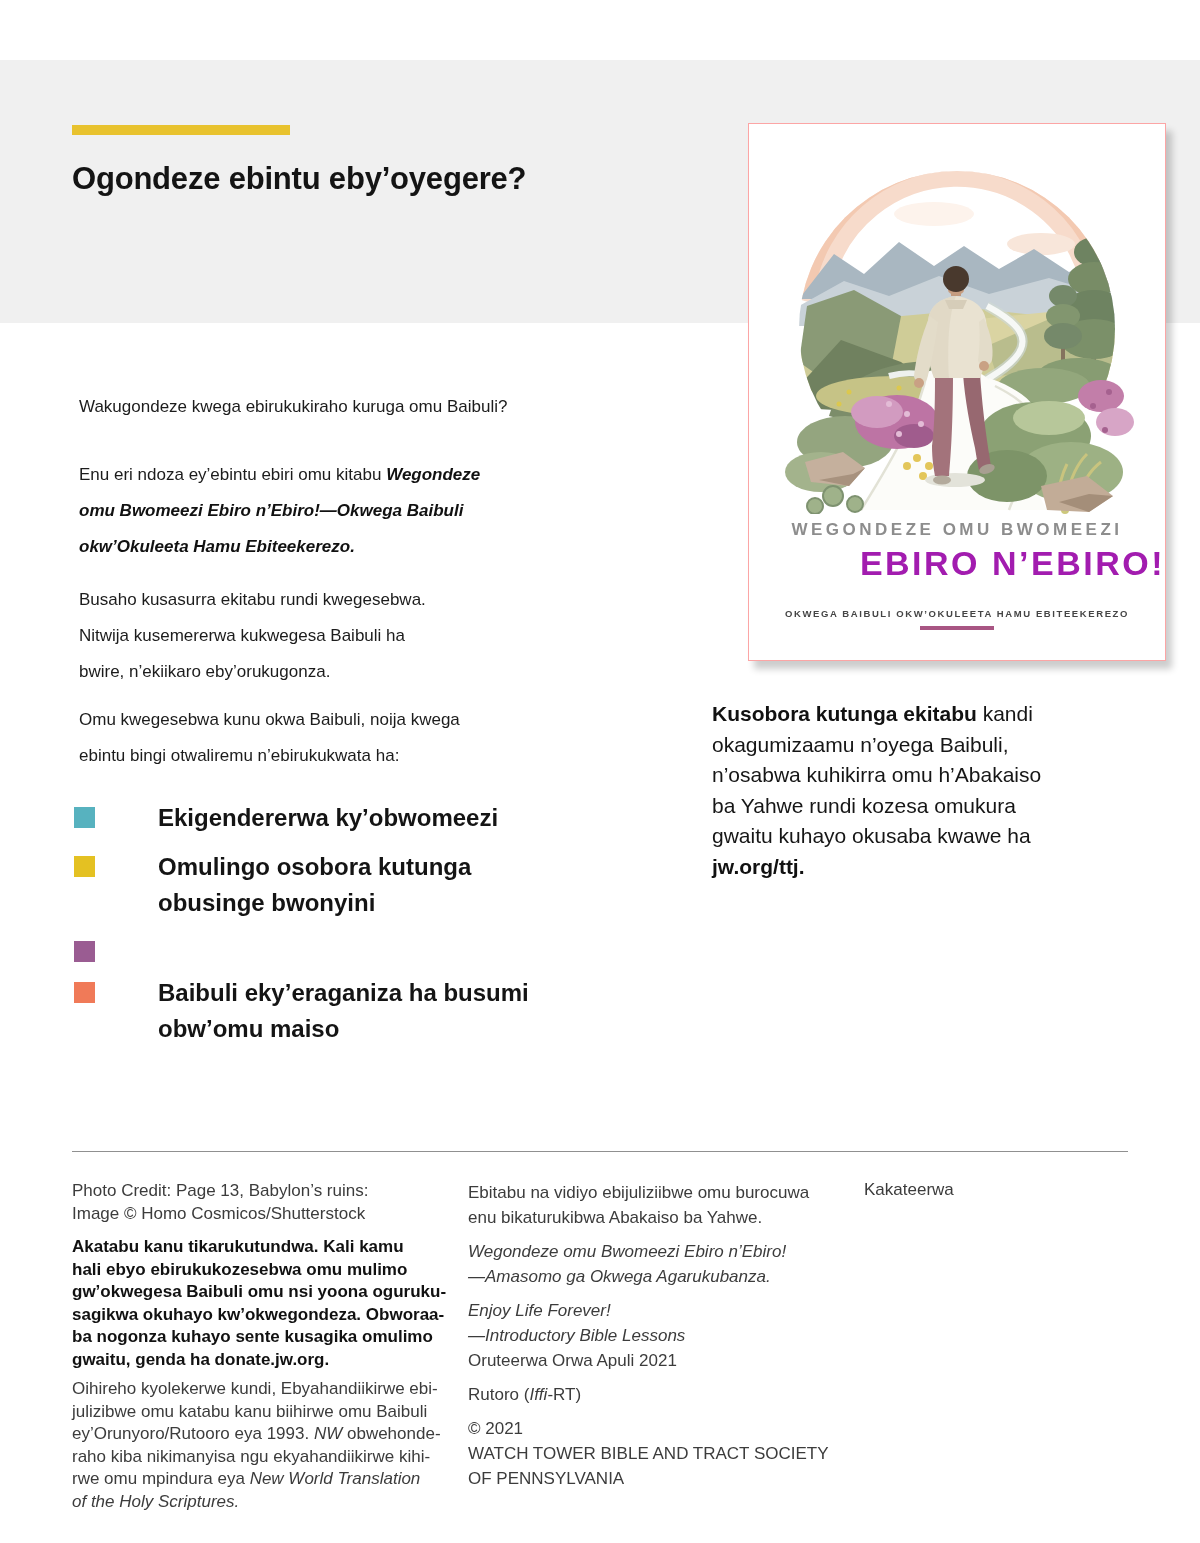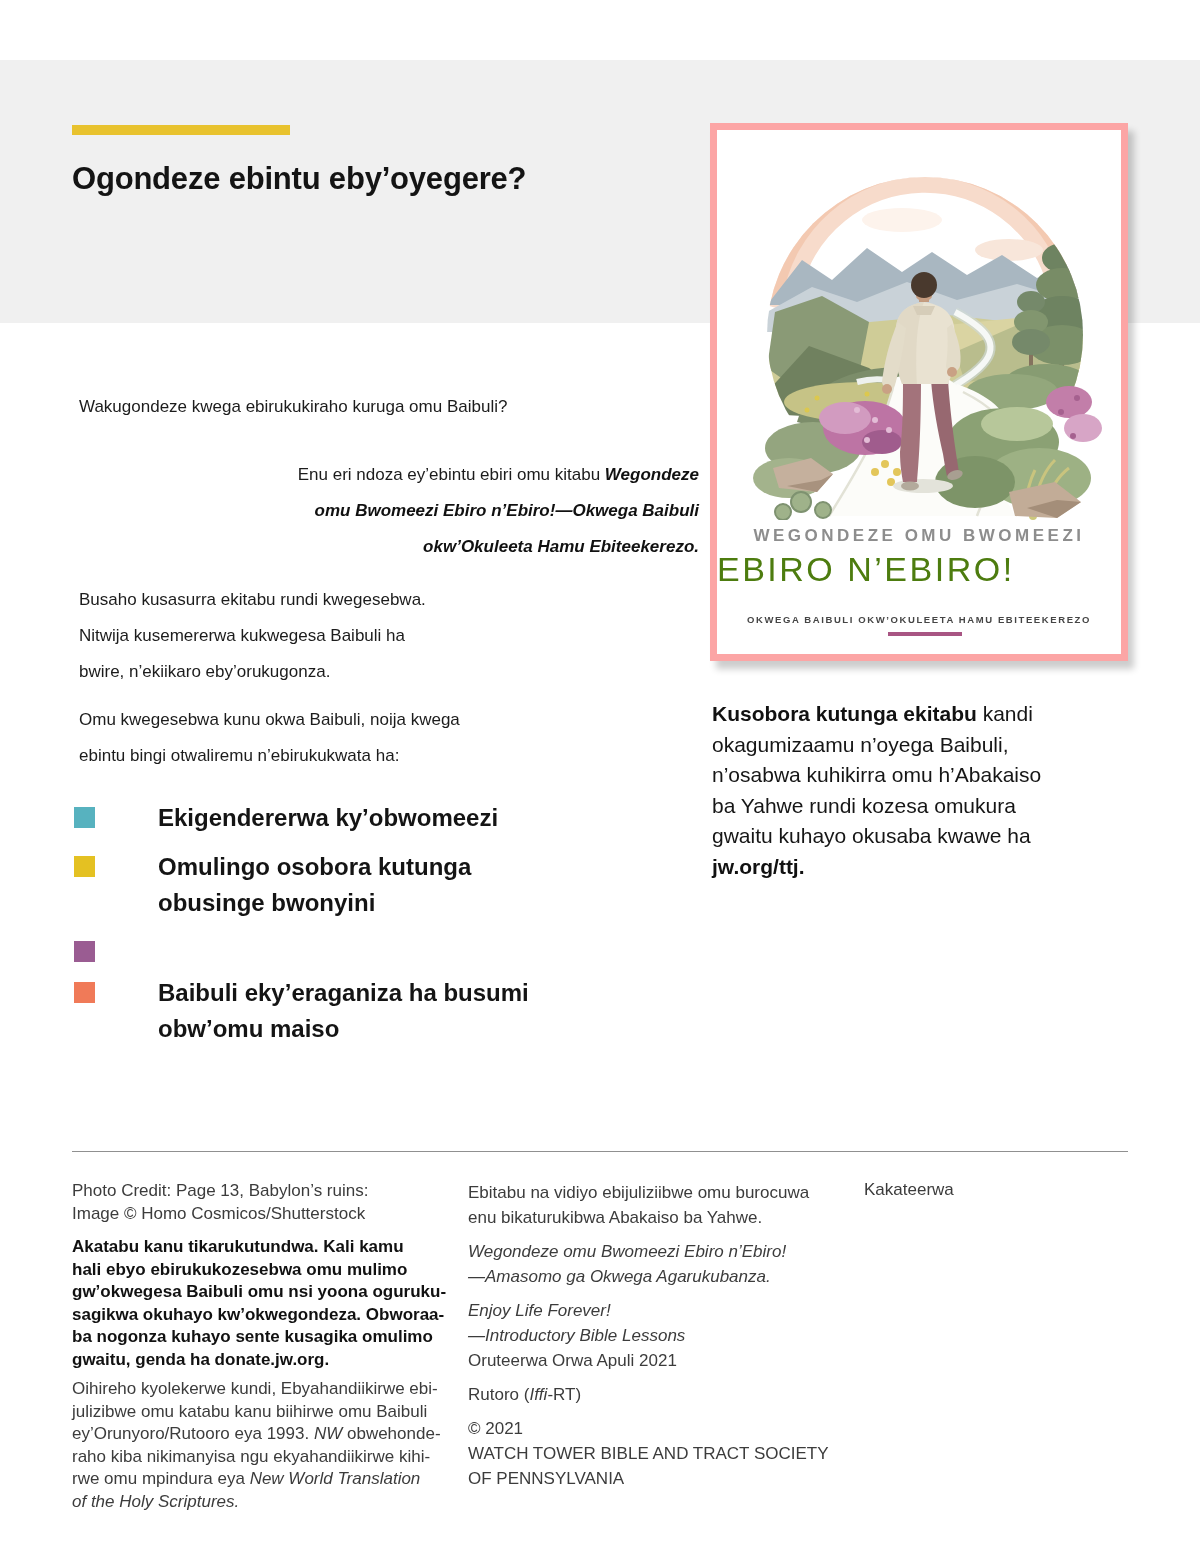--- a/index.html
+++ b/index.html
@@ -3,34 +3,34 @@
 <meta charset="utf-8">
 <style>
   html,body{margin:0;padding:0;background:#fff;}
   .page{position:relative;width:1200px;height:1543px;background:#ffffff;overflow:hidden;
         font-family:"Liberation Sans",sans-serif;color:#1c1c1c;}
   .gray-band{position:absolute;left:0;top:60px;width:1200px;height:263px;background:#f0f0f0;}
   .accent-bar{position:absolute;left:72px;top:125px;width:218px;height:10px;}
   .page-title{position:absolute;left:72px;top:161px;margin:0;font-size:31px;font-weight:700;
               color:#141414;letter-spacing:-0.2px;}
   
-  .book-card{position:absolute;left:710px;top:123px;width:418px;height:538px;box-sizing:border-box;
-             background:#ffffff;border:7px solid #fca5a5;box-shadow:6px 8px 7px rgba(0,0,0,0.20);}
+  .book-card{position:absolute;left:748px;top:123px;width:418px;height:538px;box-sizing:border-box;
+             background:#ffffff;border:1px solid #fca5a5;box-shadow:6px 8px 7px rgba(0,0,0,0.20);}
   .cover-illustration{position:absolute;left:0;top:0;width:416px;height:390px;}
   .cover-series{position:absolute;left:0;top:396px;width:100%;text-align:center;font-size:17px;
                 font-weight:700;letter-spacing:3.5px;color:#8d8d8d;}
-  .cover-main{position:absolute;left:0;top:420px;width:100%;text-align:left;font-size:34px;
-              font-weight:400;letter-spacing:2.5px;color:#4d7c0f;}
+  .cover-main{position:absolute;left:0;top:420px;width:100%;text-align:right;font-size:34px;
+              font-weight:700;letter-spacing:2.5px;color:#a21caf;}
   .cover-sub{position:absolute;left:0;top:484px;width:100%;text-align:center;font-size:9.5px;
              font-weight:700;letter-spacing:1.6px;color:#454545;}
   .cover-rule{position:absolute;left:171px;top:502px;width:74px;height:4px;}
   
   .body-p{position:absolute;left:71px;width:620px;margin:8px;font-size:17px;line-height:36px;
           color:#1c1c1c;white-space:pre-line;}
-  .p1{top:381px;} .p2{top:449px;text-align:right;} .p3{top:574px;} .p4{top:694px;}
+  .p1{top:381px;} .p2{top:449px;} .p3{top:574px;} .p4{top:694px;}
   .bullets{position:absolute;left:73px;top:800px;width:640px;display:flex;flex-direction:column;gap:13px;}
   .bullet-item{display:flex;align-items:flex-start;gap:36px;}
   .bullet-square{width:21px;height:21px;margin:7px 27px 0 1px;flex:none;}
   .bullet-label{margin:0;font-size:24px;font-weight:700;line-height:36px;color:#141414;white-space:pre-line;}
   .avail{position:absolute;left:712px;top:699px;width:432px;margin:0;font-size:21px;
          line-height:30.5px;color:#161616;white-space:pre-line;}
   
   .divider{position:absolute;left:72px;top:1151px;width:1056px;height:1px;background:#909090;}
   .fcol{position:absolute;top:1180px;font-size:17px;color:#3c3c3c;}
   .fcol p{margin:0;white-space:pre-line;}

